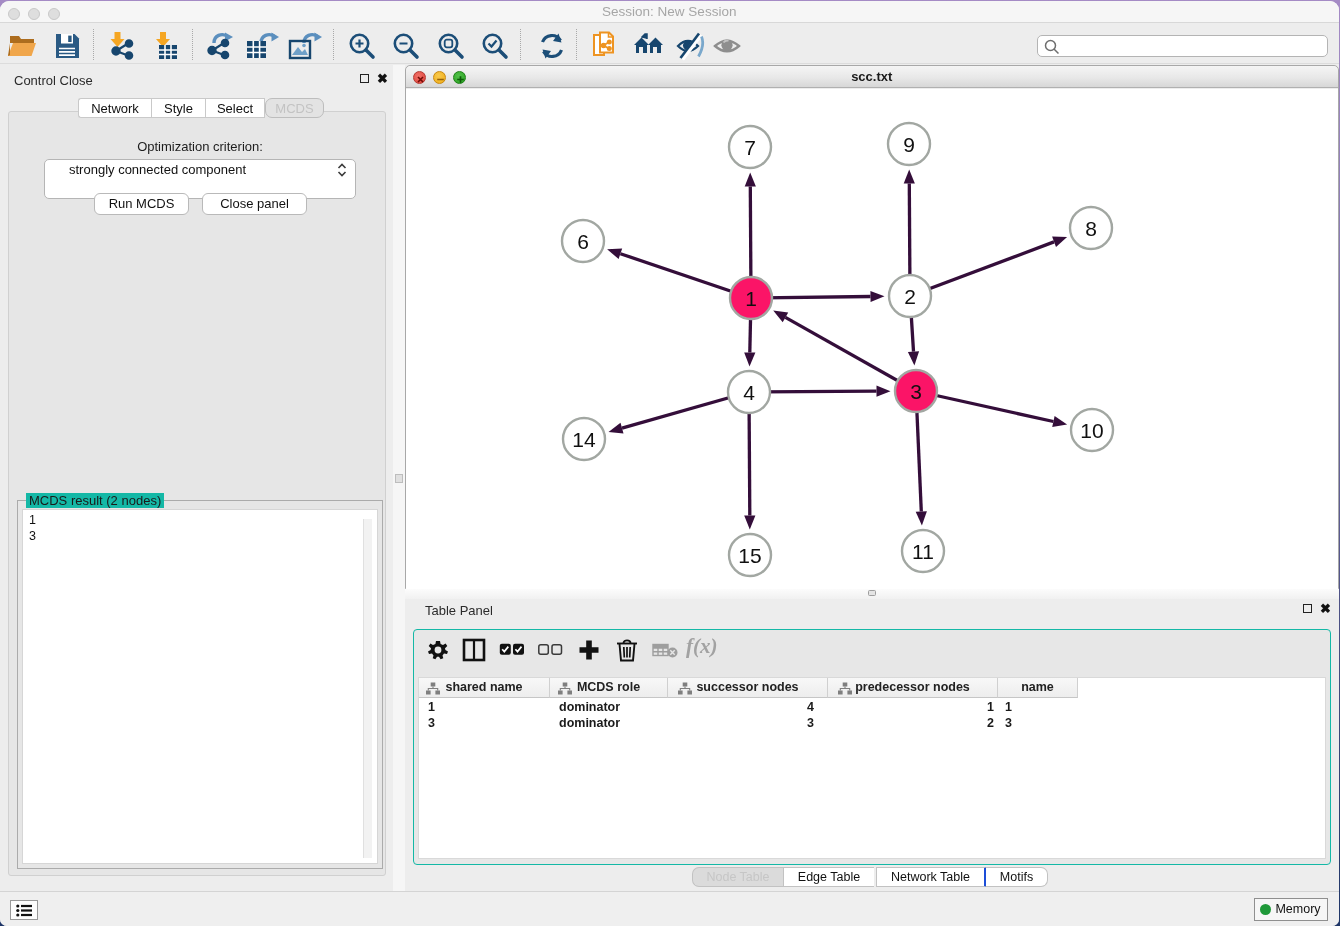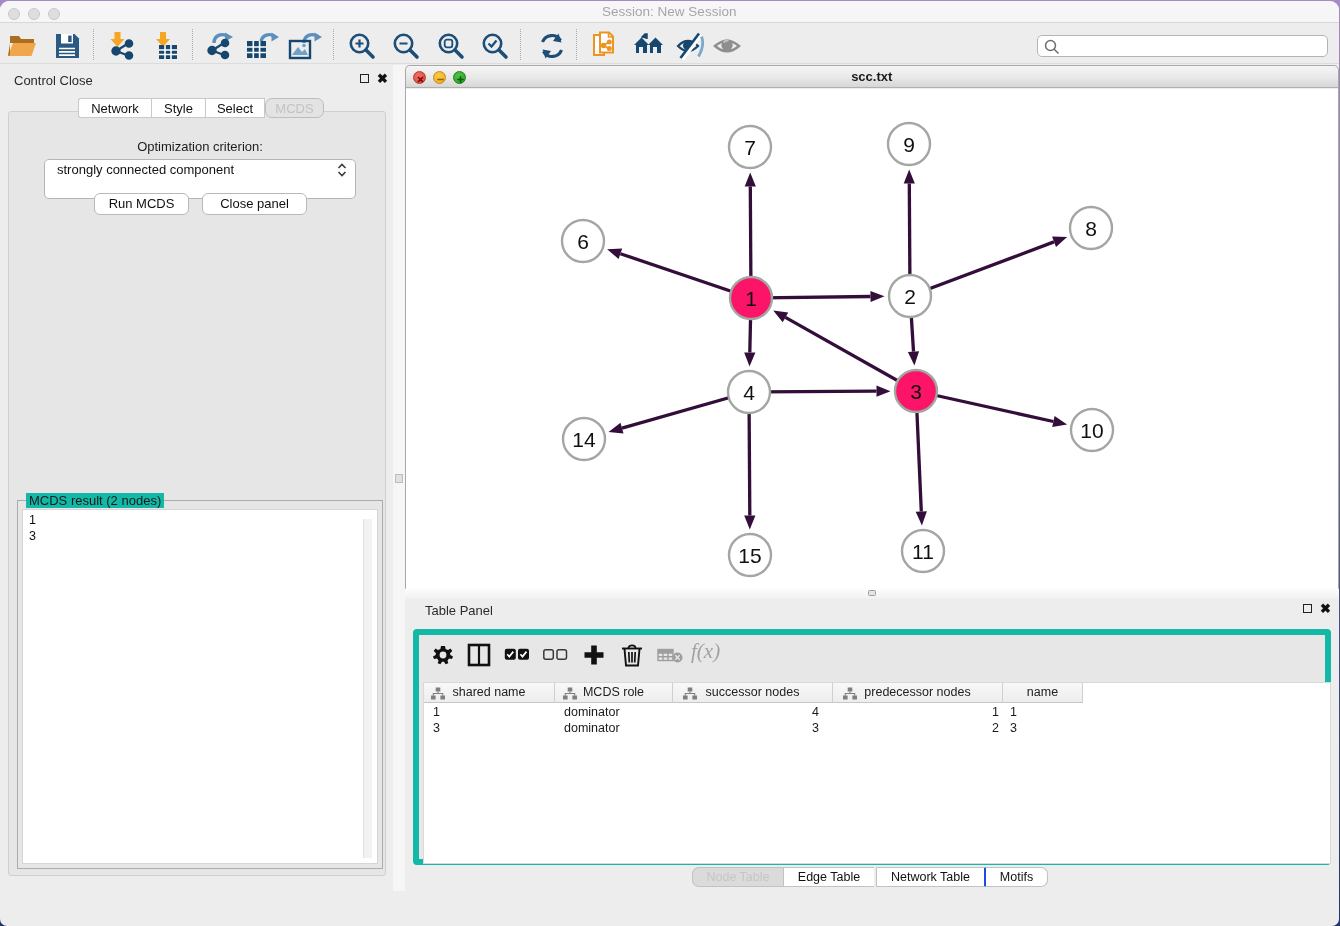--- a/index.html
+++ b/index.html
@@ -14,41 +14,41 @@
 
 #cpanel{position:absolute;left:0;top:64px;width:393px;height:826px;background:#ededed;}
 #cpanel .hdr{position:absolute;left:14px;top:8px;font-size:13px;color:#2b2b2b;}
 .miniflo{position:absolute;width:9px;height:9px;border:1.6px solid #222;background:transparent;}
 .minix{position:absolute;font-size:13px;font-weight:bold;color:#111;line-height:1;}
 #cpbox{position:absolute;left:8px;top:46px;width:378px;height:765px;background:#e6e6e6;border:1px solid #d0d0d0;border-radius:3px;}
 #cptabs{position:absolute;left:78px;top:33px;height:20px;}
 .cptab{position:absolute;top:0;height:20px;background:#fff;border-top:1px solid #c9c9c9;border-bottom:1px solid #c9c9c9;font-size:13px;color:#111;text-align:center;line-height:19px;}
 #tab-mcds{background:#e3e3e3;color:#c3c3c3;border:1px solid #bdbdbd;border-radius:7px;}
 #optlabel{position:absolute;left:0;top:74px;width:400px;text-align:center;font-size:13px;color:#1d1d1d;}
-#dropdown{position:absolute;left:44px;top:94px;width:312px;height:40px;background:#fff;border:1px solid #b5b5b5;border-radius:5px;font-size:13px;color:#111;line-height:20px;padding-left:12px;}
+#dropdown{position:absolute;left:44px;top:94px;width:312px;height:40px;background:#fff;border:1px solid #b5b5b5;border-radius:5px;font-size:13px;color:#111;line-height:20px;padding-left:24px;}
 .btn{position:absolute;top:128px;height:22px;background:#fff;border:1px solid #b9b9b9;border-radius:6px;font-size:13px;color:#111;text-align:center;line-height:20px;}
 #grpbox{position:absolute;left:17px;top:435px;width:366px;height:369px;border:1px solid #ababab;}
 #grplabel{position:absolute;left:8px;top:-8px;background:#14b8a6;padding:0 3px;font-size:13px;color:#1a1a1a;}
 #grptext{position:absolute;left:4px;top:8px;right:4px;bottom:4px;background:#fff;border:1px solid #d6d6d6;font-size:12.5px;color:#111;padding:2px 0 0 6px;line-height:16px;}
 #grpsb{position:absolute;right:5px;top:9px;width:9px;bottom:5px;background:#f2f2f2;border-left:1px solid #e0e0e0;}
 
 #vsplit{position:absolute;left:393px;top:64px;width:12px;height:826px;background:#f6f6f6;}
 #vhandle{position:absolute;left:2px;top:409px;width:8px;height:9px;background:#e0e0e0;border:1px solid #bdbdbd;}
 #hsplit{position:absolute;left:405px;top:588px;width:935px;height:10px;background:linear-gradient(#fcfcfc,#f1f1f1);}
 #hhandle{position:absolute;left:463px;top:1px;width:8px;height:6px;background:#e4e4e4;border:1px solid #9e9e9e;border-radius:1.5px;}
 
 #netwin{position:absolute;left:405px;top:64px;width:933.5px;height:524px;border:1px solid #a8a8a8;border-radius:5px 5px 0 0;}
 #nettitle{position:absolute;left:0;top:0;width:100%;height:22px;background:linear-gradient(#f5f5f5,#e8e8e8 55%,#d7d7d7);border-bottom:1px solid #b0b0b0;border-radius:5px 5px 0 0;}
 #nettitle .t{position:absolute;width:100%;text-align:center;top:3px;font-size:13px;font-weight:600;color:#1a1a1a;}
 .mtl{position:absolute;top:4.5px;width:13px;height:13px;border-radius:50%;}
 #netcanvas{position:absolute;left:0;top:23px;width:100%;height:500px;background:#fff;}
 
 #tpanel{position:absolute;left:405px;top:598px;width:935px;height:292px;background:#ededed;}
 #tpanel .hdr{position:absolute;left:12px;top:4px;font-size:13px;color:#2b2b2b;margin-left:8px;}
-#tbox{position:absolute;left:8px;top:30px;width:918px;height:236px;background:#e7e7e7;border:6px solid #14b8a6;border-radius:4px;}
+#tbox{position:absolute;left:8px;top:30px;width:918px;height:236px;background:#e7e7e7;border:1px solid #14b8a6;border-radius:4px;font-weight:bold;}
 #ttable{position:absolute;left:4px;top:47px;width:908px;height:182px;background:#fff;border:1px solid #d9d9d9;}
 .thcell{position:absolute;top:0;height:20px;background:linear-gradient(#f8f8f8,#ededed);border-right:1px solid #d0d0d0;border-bottom:1px solid #c6c6c6;font-size:12.5px;color:#222;text-align:center;line-height:19px;}
 .tcell{position:absolute;font-size:12.5px;color:#1a1a1a;line-height:16px;}
 .treeicon{position:absolute;top:4px;}
 
 #btabs{position:absolute;left:692px;top:866px;height:20px;font-size:12.5px;}
 .btab{position:absolute;top:0;height:20px;background:#fff;border-top:1px solid #c2c2c2;border-bottom:1px solid #c2c2c2;color:#111;text-align:center;line-height:19px;}
 
 #statusbar{position:absolute;left:0;top:890px;width:100%;height:35px;background:#efefef;border-top:1px solid #d4d4d4;}
 #listbtn{position:absolute;left:10px;top:8px;width:28px;height:20px;background:#fdfdfd;border:1px solid #999;}
@@ -378,13 +378,28 @@
         <div class="tcell" style="left:586px;top:37px">3</div>
       </div>
     </div>
   </div>
   <div id="btabs">
     <div class="btab" style="left:0;width:91px;border-left:1px solid #c2c2c2;border-radius:7px 0 0 7px;background:#dbdbdb;color:#c6c6c6">Node Table</div>
     <div class="btab" style="left:91px;width:91px;border-left:1px solid #c2c2c2">Edge Table</div>
     <div class="btab" style="left:184px;width:112px;border-left:1px solid #c2c2c2;border-right:4px solid #1d4ed8">Network Table</div>
     <div class="btab" style="left:294px;width:62px;border-right:1px solid #c2c2c2;border-radius:0 7px 7px 0">Motifs</div>
   </div>
+  <div id="statusbar">
+    <div id="listbtn">
+        <svg width="16" height="13" viewBox="0 0 16 13" style="position:absolute;left:5px;top:2.5px">
+          <g fill="#111">
+            <circle cx="1.8" cy="2" r="1.6"></circle>
+            <circle cx="1.8" cy="6.5" r="1.6"></circle>
+            <circle cx="1.8" cy="11" r="1.6"></circle>
+            <rect x="5" y="0.9" width="11" height="2.2"></rect>
+            <rect x="5" y="5.4" width="11" height="2.2"></rect>
+            <rect x="5" y="9.9" width="11" height="2.2"></rect>
+          </g>
+        </svg>
+      </div>
+    <div id="membtn"><span class="dot"></span>Memory</div>
+  </div>
 </div>
 
 </body></html>

